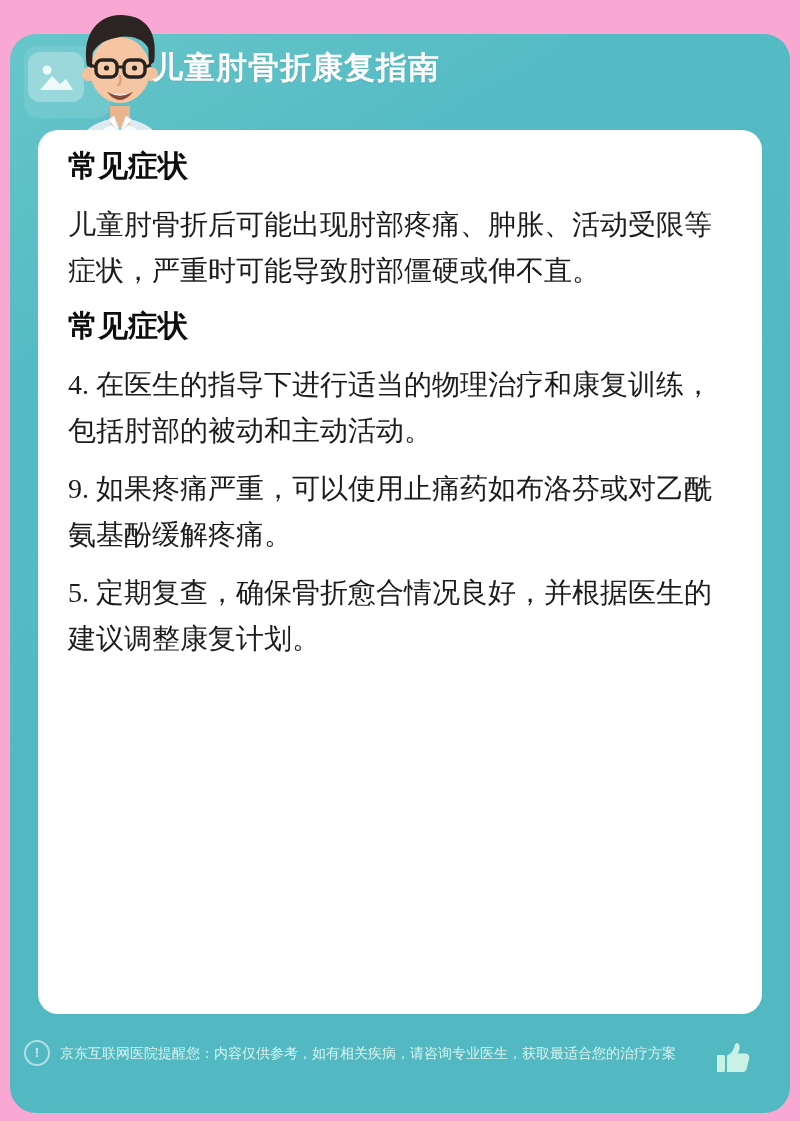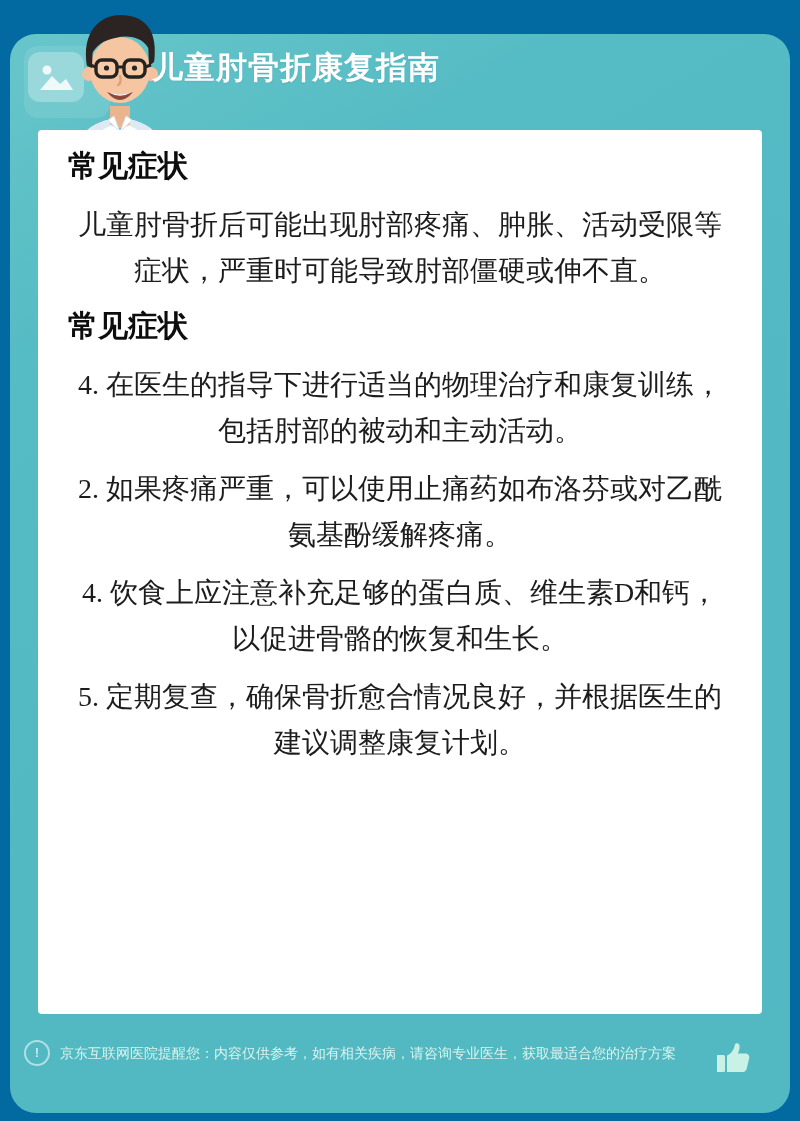--- a/index.html
+++ b/index.html
@@ -1,17 +1,17 @@
 <!DOCTYPE html>
 <html><head>
 <meta charset="utf-8">
 <style>
   html,body{margin:0;padding:0;width:800px;height:1121px;background:#ffffff;overflow:hidden;
     font-family:"Liberation Sans","DejaVu Sans",sans-serif;}
-  .stage{position:relative;width:800px;height:1121px;background:#0369a1;}
+  .stage{position:relative;width:800px;height:1121px;background:#f9a8d4;}
 
   
   .teal-panel{position:absolute;left:10px;top:34px;width:780px;height:1079px;border-radius:26px;
     background:linear-gradient(150deg,#67c6ca 0%,#55bbc4 22%,#52b9c2 55%,#52b9c2 100%);}
 
   
   .photo-badge-outer{position:absolute;left:14px;top:12px;width:86px;height:72px;border-radius:14px;
     background:rgba(255,255,255,0.10);}
   .photo-badge{position:absolute;left:18px;top:18px;width:56px;height:50px;border-radius:12px;
     background:rgba(255,255,255,0.28);display:flex;align-items:center;justify-content:center;}
@@ -19,25 +19,25 @@
   
   .avatar{position:absolute;left:40px;top:-30px;width:140px;height:162px;}
 
   
   .header-title{position:absolute;left:142px;top:14px;width:560px;
     color:#ffffff;font-size:31px;font-weight:700;letter-spacing:1px;line-height:40px;
     text-shadow:0 1px 2px rgba(0,0,0,0.06);}
 
   
   .content-card{position:absolute;left:28px;top:96px;width:724px;height:884px;background:#ffffff;
-    border-radius:4px;box-sizing:border-box;padding:12px 30px 20px 30px;overflow:hidden;}
+    border-radius:20px;box-sizing:border-box;padding:12px 30px 20px 30px;overflow:hidden;}
   .sec-h{margin:4px 0 16px 0;font-size:30px;line-height:40px;font-weight:700;color:#0d0d0d;
     font-family:"Liberation Sans","DejaVu Sans",sans-serif;}
   .para{margin:0 0 12px 0;font-size:28px;line-height:46px;color:#1c1c1c;
-    font-family:"Liberation Serif","DejaVu Sans",serif;text-align:center;}
+    font-family:"Liberation Serif","DejaVu Sans",serif;}
 
   
   .footer{position:absolute;left:14px;top:992px;width:752px;display:flex;align-items:center;gap:10px;}
   .info-icon{flex:0 0 auto;width:22px;height:22px;border:2px solid rgba(255,255,255,0.55);border-radius:50%;
     color:rgba(255,255,255,0.7);font-size:13px;line-height:22px;text-align:center;font-weight:700;}
   .disclaimer{flex:0 1 auto;width:640px;color:#d9f3ee;font-size:14px;line-height:31px;}
   .like-btn{flex:0 0 auto;width:44px;height:44px;margin-top:10px;background:transparent;border:none;padding:0;cursor:pointer;}
 </style>
 </head>
 <body>
@@ -91,22 +91,21 @@
       </svg>
     </div>
 
     <div class="header-title">儿童肘骨折康复指南</div>
 
     <div class="content-card">
         <h2 class="sec-h">常见症状</h2>
         <p class="para">儿童肘骨折后可能出现肘部疼痛、肿胀、活动受限等症状，严重时可能导致肘部僵硬或伸不直。</p>
         <h2 class="sec-h">常见症状</h2>
         <p class="para">4. 在医生的指导下进行适当的物理治疗和康复训练，包括肘部的被动和主动活动。</p>
-        <p class="para">2. 如果疼痛严重，可以使用止痛药如布洛芬或对乙酰氨基酚缓解疼痛。</p>
-        <p class="para">4. 饮食上应注意补充足够的蛋白质、维生素D和钙，以促进骨骼的恢复和生长。</p>
+        <p class="para">9. 如果疼痛严重，可以使用止痛药如布洛芬或对乙酰氨基酚缓解疼痛。</p>
         <p class="para">5. 定期复查，确保骨折愈合情况良好，并根据医生的建议调整康复计划。</p>
       </div>
 
     <div class="footer">
       <div class="info-icon">!</div>
       <div class="disclaimer">京东互联网医院提醒您：内容仅供参考，如有相关疾病，请咨询专业医生，获取最适合您的治疗方案</div>
       <button class="like-btn" aria-label="like">
         <svg width="44" height="44" viewBox="0 0 44 44">
           <path d="M7 19 h6.5 a1.5 1.5 0 0 1 1.5 1.5 v14 a1.5 1.5 0 0 1 -1.5 1.5 H7 Z" fill="#c9f1e6"></path>
           <path d="M17 36 V19.5 c4.5-2 6.8-5.8 7.8-10.6 c0.5-2.6 4.6-2.2 4.8 0.9 c0.2 2.9-0.7 5.6-1.8 7.7

